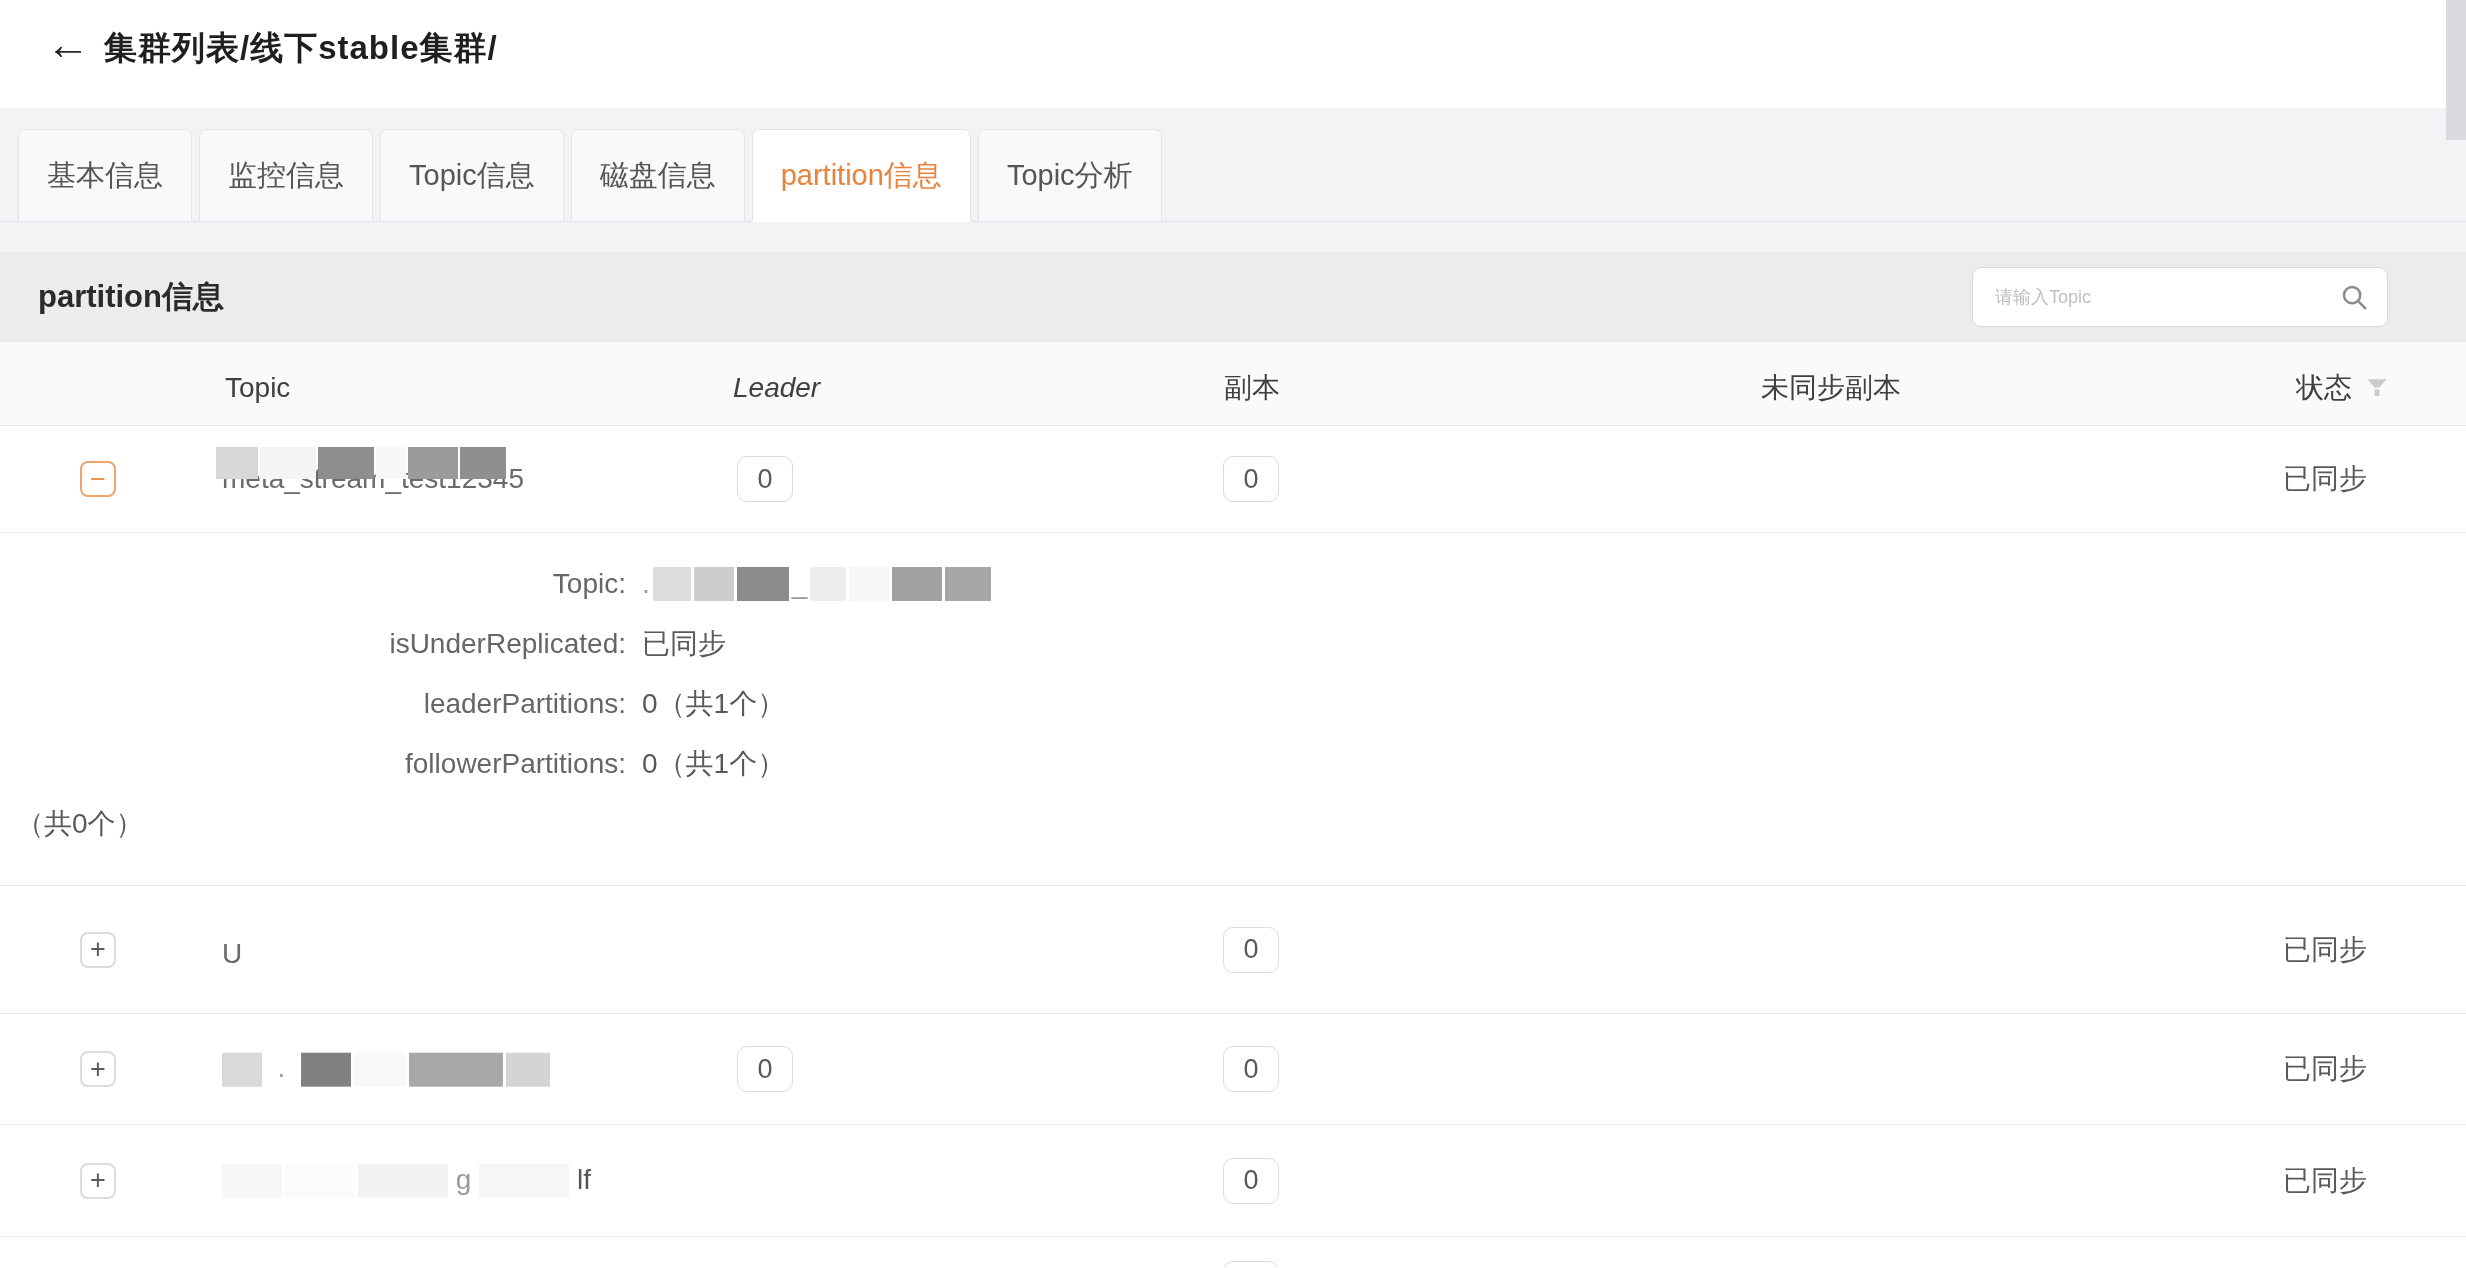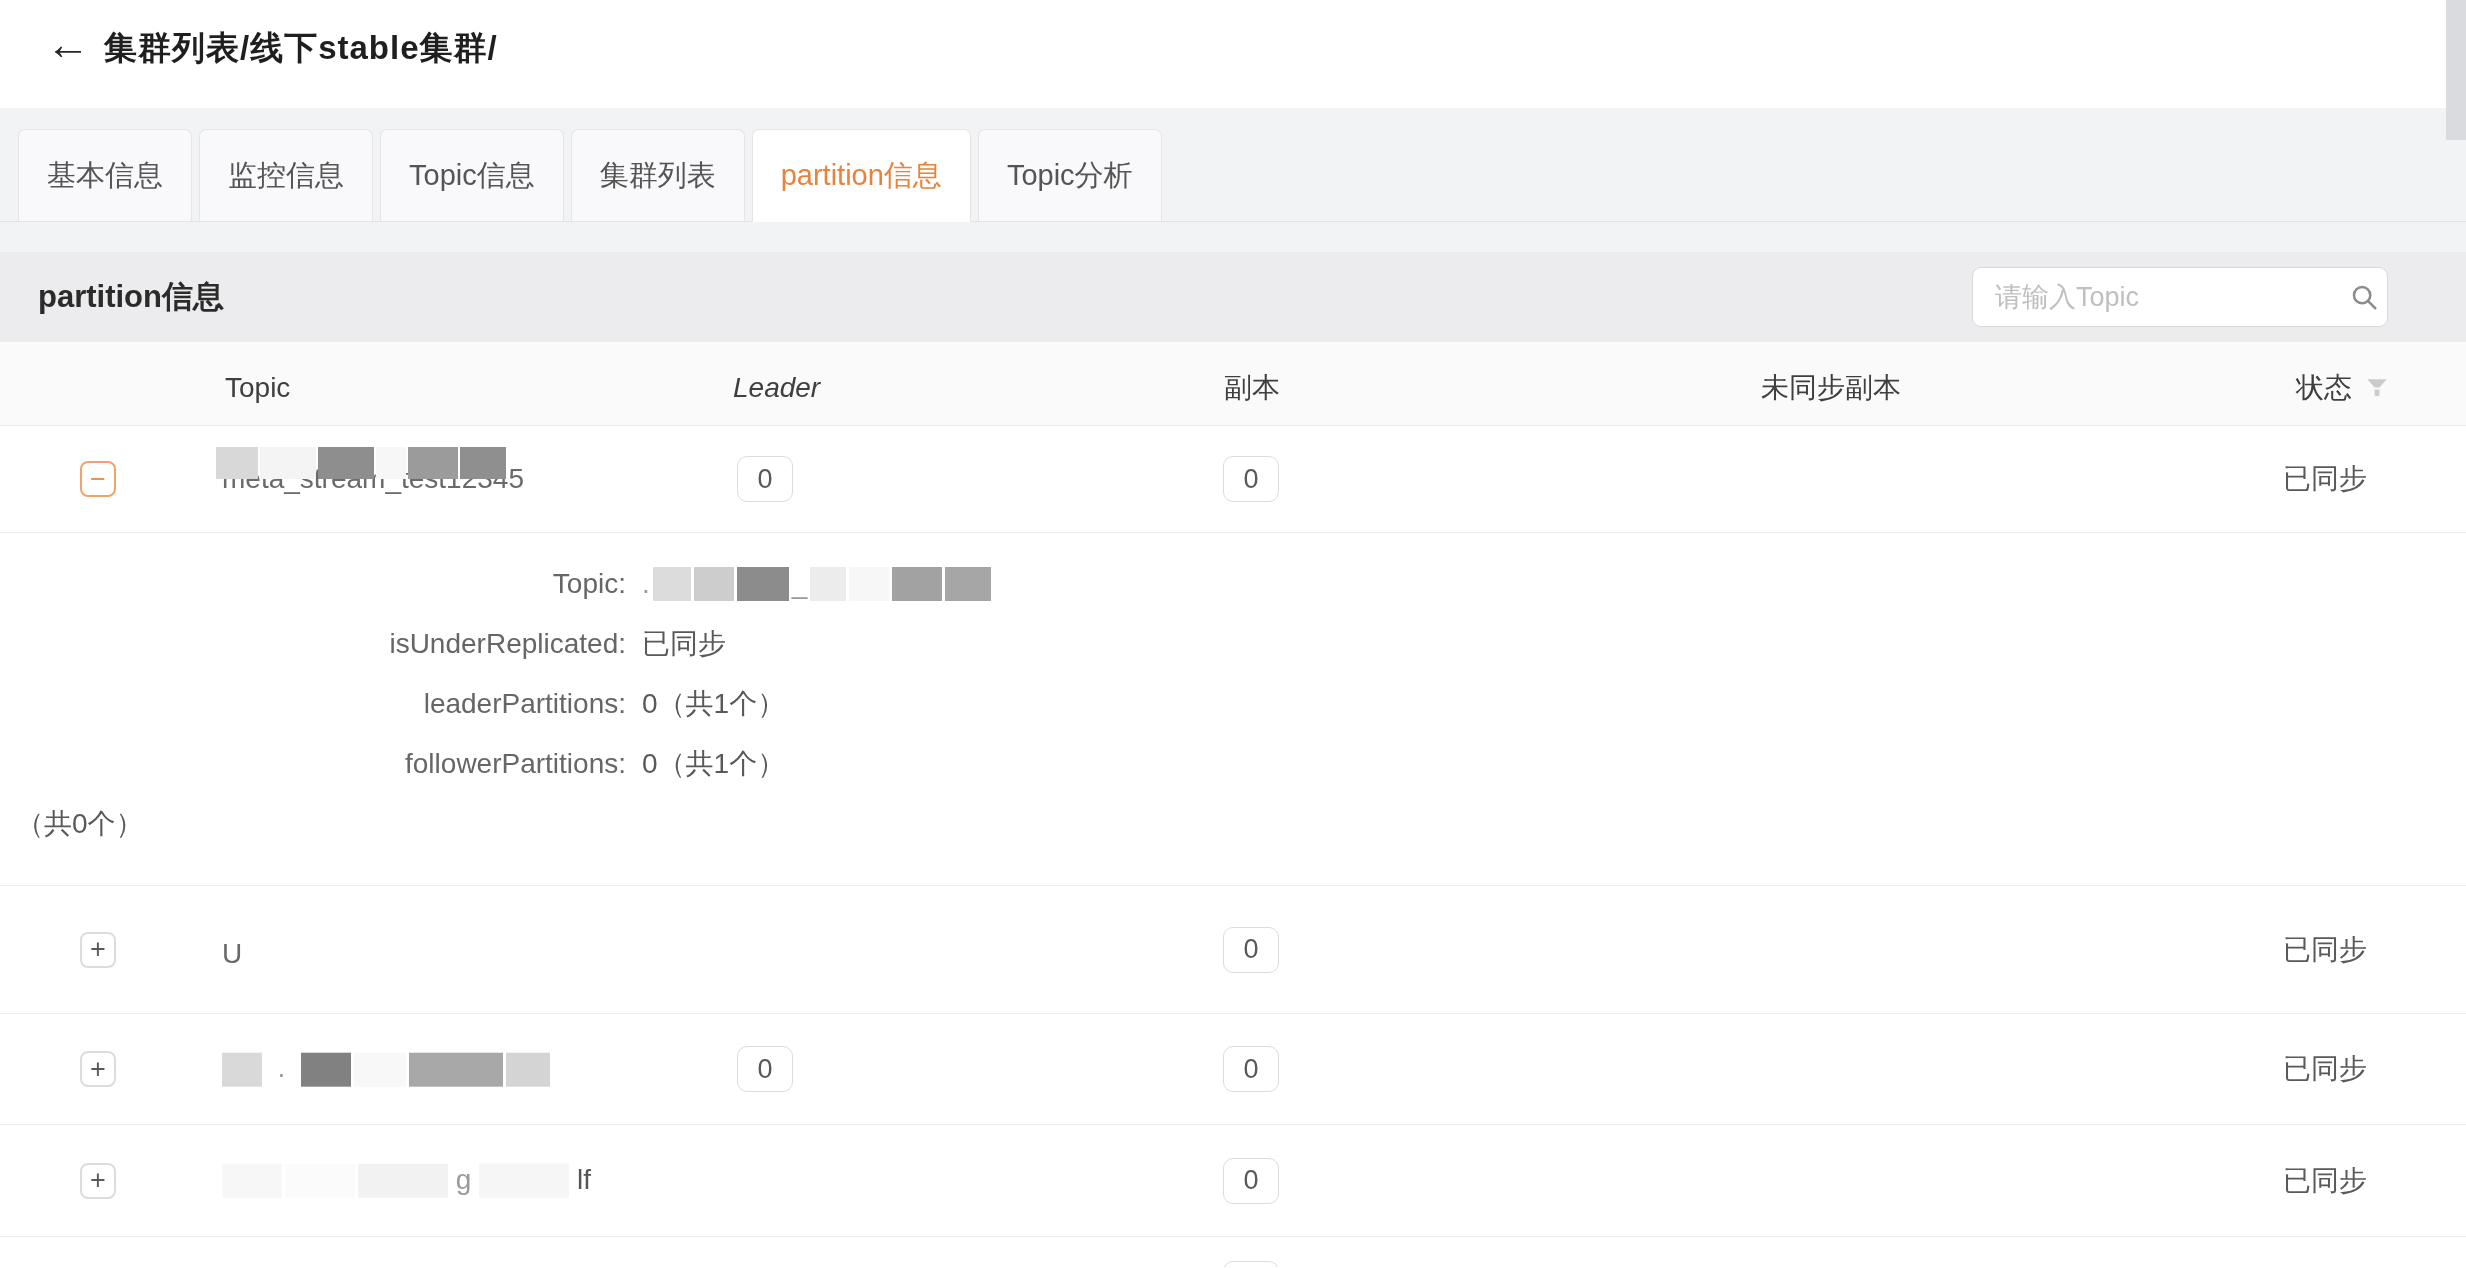--- a/index.html
+++ b/index.html
@@ -18,21 +18,21 @@
          border-radius:7px 7px 0 0; display:flex; align-items:center; justify-content:center;
          padding:0 28px; font-size:29px; color:#555; cursor:pointer; white-space:nowrap; }
   .tab.active { background:#fff; color:#e8823c; position:relative; z-index:2; margin-bottom:-1px; height:93px; border-bottom:1px solid #fff; }
 
   .gutter { height:30px; background:#f2f3f5; }
 
   
   .section-bar { height:90px; background:#ececee; display:flex; align-items:center; justify-content:space-between; padding:0 78px 0 38px; }
   .section-title { font-size:31px; font-weight:700; color:#2b2b2b; }
   .search-box { width:416px; height:60px; background:#fff; border:1px solid #d9d9d9; border-radius:9px; display:flex; align-items:center; padding:0 18px 0 22px; }
-  .search-box input { flex:1; border:none; outline:none; background:transparent; font-size:27px; color:#333; font-family:inherit; }
+  .search-box input { flex:1; border:none; outline:none; background:transparent; font-size:18px; color:#333; font-family:inherit; }
   .search-box input::placeholder { color:#bfbfbf; }
   .search-icon svg { display:block; }
 
   
   .table-header { position:relative; height:84px; background:#fafafa; border-bottom:1px solid #e9e9e9; font-size:28px; color:#3f3f3f; }
   .th { position:absolute; top:0; height:92px; display:flex; align-items:center; }
   .th-topic   { left:225px; }
   .th-leader  { left:733px;font-style:italic; }
   .th-replica { left:1224px; }
   .th-unsync  { left:1761px; }
@@ -92,21 +92,21 @@
     <div class="tab">
         <span>基本信息</span>
       </div>
     <div class="tab">
         <span>监控信息</span>
       </div>
     <div class="tab">
         <span>Topic信息</span>
       </div>
     <div class="tab">
-        <span>集群列表</span>
+        <span>磁盘信息</span>
       </div>
     <div class="tab active">
         <span>partition信息</span>
       </div>
     <div class="tab">
         <span>Topic分析</span>
       </div>
   </div>
 
   <div class="gutter"></div>

